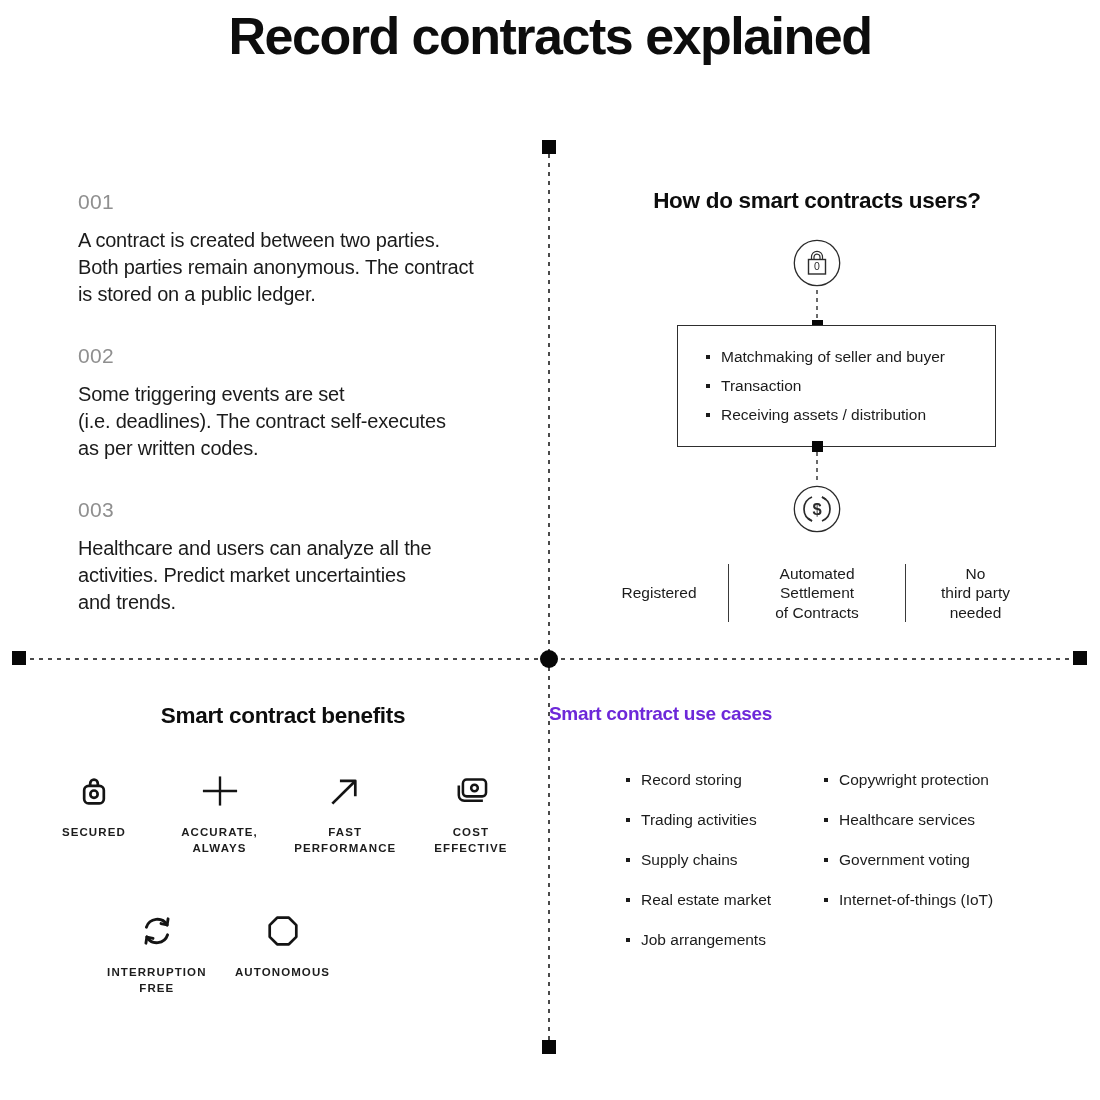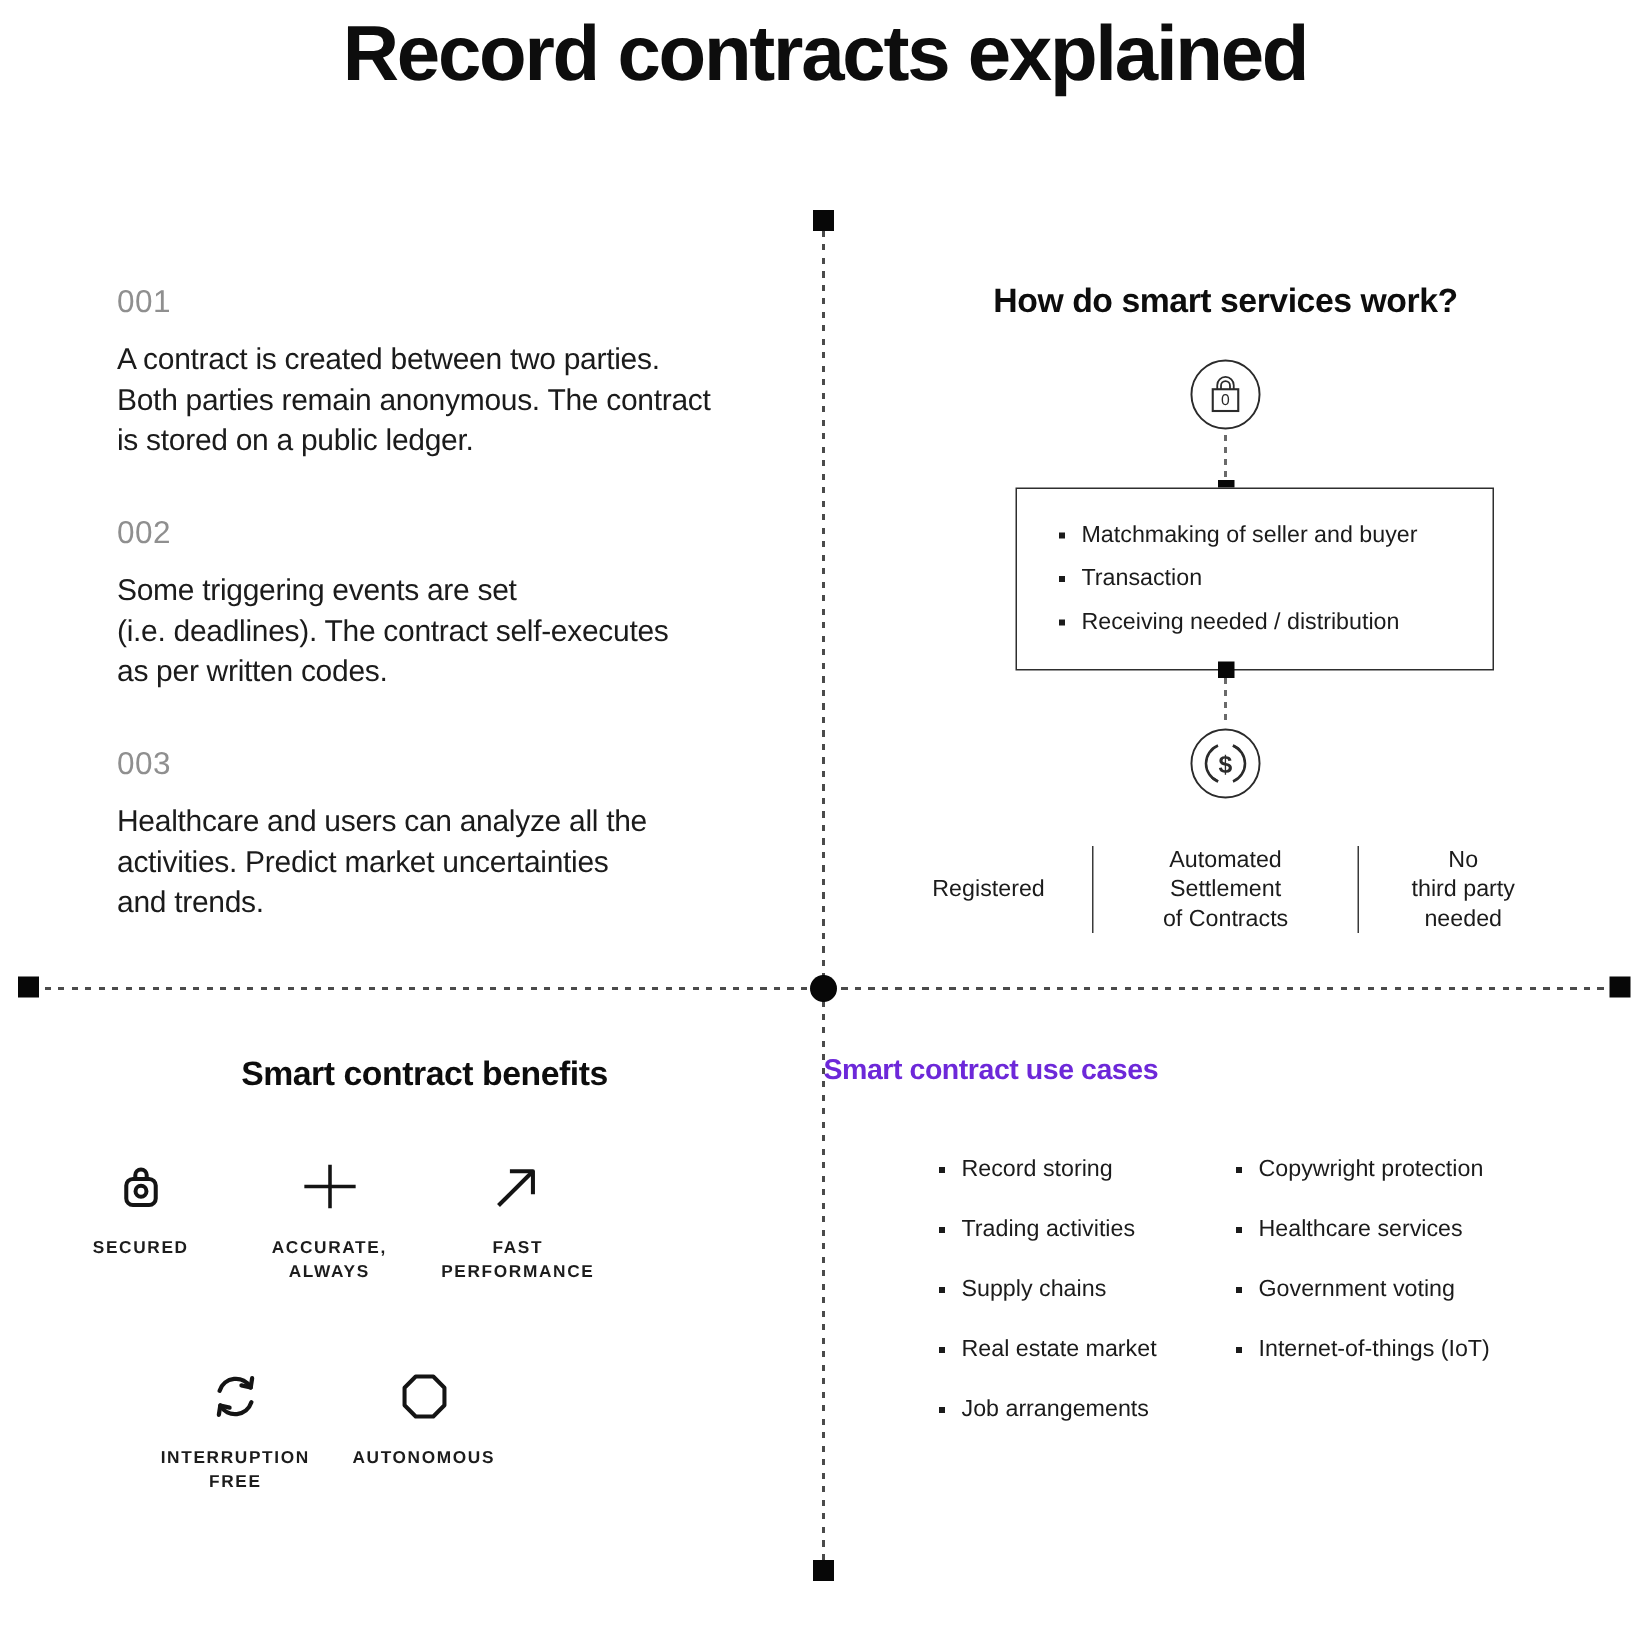--- a/index.html
+++ b/index.html
@@ -105,21 +105,21 @@
 as per written codes.</p>
   </div>
   <div class="abs step" style="top:498px">
     <div class="step-num">003</div>
     <p class="step-text">Healthcare and users can analyze all the
 activities. Predict market uncertainties
 and trends.</p>
   </div>
 </section>
 
-<h2 class="abs hw-title">How do smart services work?</h2>
+<h2 class="abs hw-title">How do smart contracts users?</h2>
 
 <div class="abs hw-lock">
   <svg width="48" height="48" viewBox="0 0 48 48" fill="none" stroke="currentColor" class="icon-circle">
     <circle cx="24" cy="24" r="22.7" stroke-width="1.3"></circle>
     <rect x="15.5" y="20.5" width="17" height="14.5" stroke-width="1.4"></rect>
     <path d="M18.5 20.5 V17.8 A5.5 5.5 0 0 1 29.5 17.8 V20.5" stroke-width="1.2"></path>
     <path d="M21 20.5 V18.1 A3 3 0 0 1 27 18.1 V20.5" stroke-width="1.2"></path>
     <text x="24" y="31" text-anchor="middle" font-size="10.5" fill="currentColor" stroke="none">0</text>
   </svg>
 </div>
@@ -132,21 +132,21 @@
     <li>
       <span class="bullet-sq"></span>
       <span>Matchmaking of seller and buyer</span>
     </li>
     <li>
       <span class="bullet-sq"></span>
       <span>Transaction</span>
     </li>
     <li>
       <span class="bullet-sq"></span>
-      <span>Receiving needed / distribution</span>
+      <span>Receiving assets / distribution</span>
     </li>
   </ul>
 </div>
 
 <div class="abs hw-sq2"></div>
 <div class="abs hw-conn2"></div>
 
 <div class="abs hw-dollar">
   <svg width="48" height="48" viewBox="0 0 48 48" fill="none" stroke="currentColor" class="icon-circle">
     <circle cx="24" cy="24" r="22.7" stroke-width="1.3"></circle>
@@ -188,20 +188,29 @@
 ALWAYS</div>
   </div>
   <div class="bn-item">
     <svg width="38" height="38" viewBox="0 0 24 24" fill="none" stroke="currentColor" stroke-width="1.7" stroke-linejoin="round">
       <path d="M4 20 L18.3 5.8"></path>
       <path d="M8.8 5.6 H18.5 V15.3"></path>
     </svg>
     <div class="bn-label">FAST
 PERFORMANCE</div>
   </div>
+  <div class="bn-item">
+    <svg width="38" height="38" viewBox="0 0 24 24" fill="none" stroke="currentColor" stroke-width="1.6" stroke-linejoin="round">
+      <rect x="6.9" y="4.8" width="14.6" height="10.6" rx="2.4"></rect>
+      <circle cx="14.2" cy="10.1" r="2.1"></circle>
+      <path d="M4.3 8.6 V14.7 a3.4 3.4 0 0 0 3.4 3.4 H19.5"></path>
+    </svg>
+    <div class="bn-label">COST
+EFFECTIVE</div>
+  </div>
 </div>
 
 <div class="abs bn-row bn-row2">
   <div class="bn-item">
     <svg width="38" height="38" viewBox="0 0 24 24" fill="none" stroke="currentColor" stroke-width="1.8" stroke-linecap="round">
       <path d="M5.3 9.6 A7.2 7.2 0 0 1 18.4 8.2"></path>
       <path d="M18.4 8.2 L19 4.3 M18.4 8.2 L14.5 7.3"></path>
       <path d="M18.7 14.4 A7.2 7.2 0 0 1 5.6 15.8"></path>
       <path d="M5.6 15.8 L5 19.7 M5.6 15.8 L9.5 16.7"></path>
     </svg>

